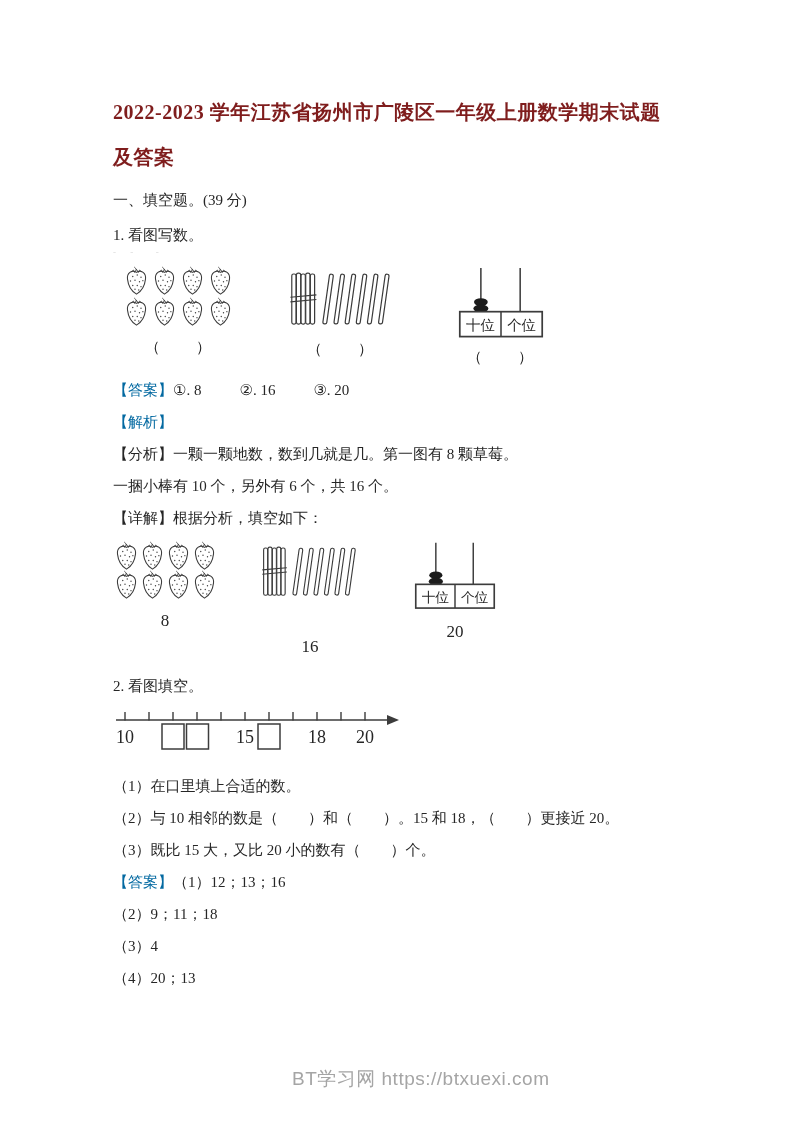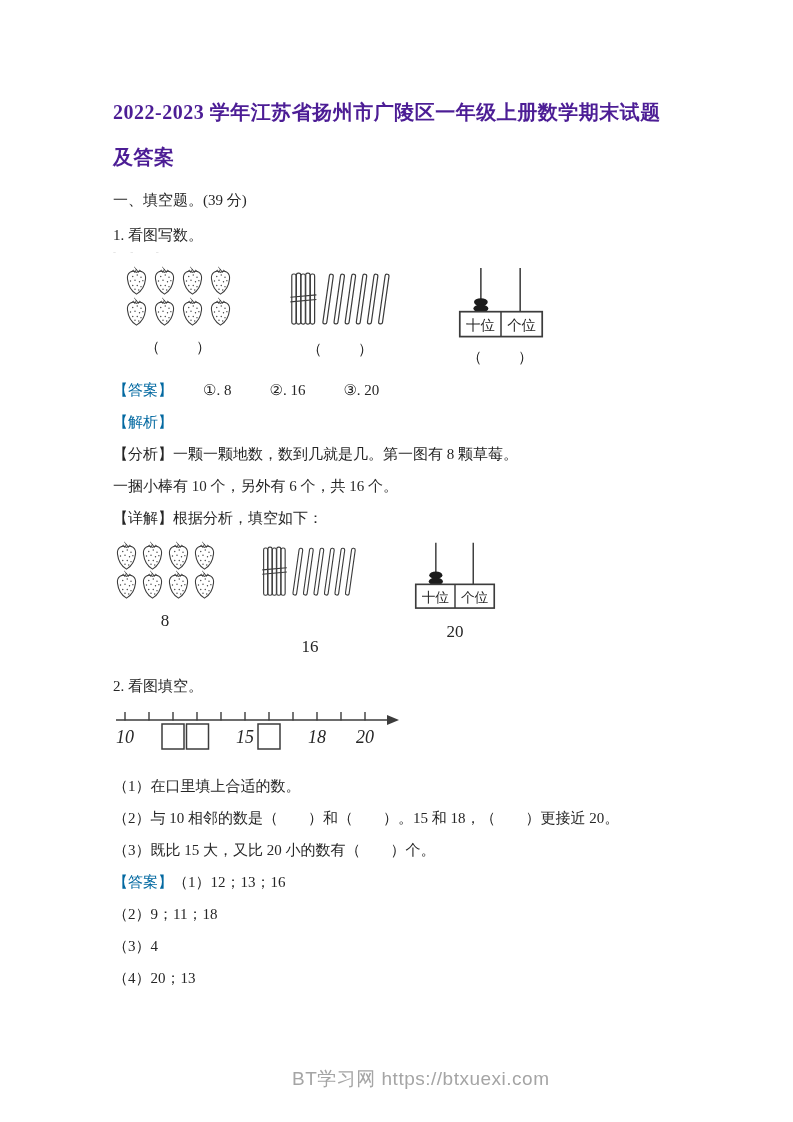--- a/index.html
+++ b/index.html
@@ -3,39 +3,39 @@
 <meta charset="utf-8">
 <style>
   html,body{margin:0;padding:0;background:#ffffff;}
   .page{
     position:relative;width:793px;height:1122px;background:#ffffff;overflow:hidden;
     font-family:"Liberation Serif","DejaVu Serif",serif;color:#262626;
   }
   .content{position:absolute;left:113px;top:0;width:570px;}
   .doc-title{
     margin-top:90px;font-size:20px;font-weight:700;line-height:45px;
-    letter-spacing:0.5px;color:#4c1d95;width:562px;
+    letter-spacing:0.5px;color:#7f1d1d;width:562px;
   }
   .section-heading{margin-top:9px;font-size:15px;line-height:22px;}
   .q-label{margin-top:13px;font-size:15px;line-height:22px;}
   .scan-marks{height:8px;margin-top:2px;color:#d9d9d9;font-size:9px;letter-spacing:6px;line-height:8px;}
   .fig-row{display:flex;align-items:flex-start;margin-top:10px;}
   .fig-col{display:flex;flex-direction:column;align-items:center;}
   .berry-grid{display:grid;grid-template-columns:repeat(4,28px);grid-auto-rows:31px;}
   .berry{width:27px;height:30px;}
   .paren-blank{margin-top:10px;font-size:15px;letter-spacing:2px;}
   .fig-value{margin-top:12px;font-size:17px;}
   .ans-line{display:flex;align-items:baseline;margin-top:12px;font-size:15px;line-height:22px;}
   .tag-blue{color:#0369a1;}
-  .ans-items{display:flex;margin-left:30px;text-align:right;}
+  .ans-items{display:flex;text-align:right;}
   .ans-items span{margin-right:38px;}
   .para{margin:10px 0 0 0;font-size:15px;line-height:22px;}
   .sub-q{margin:10px 0 0 0;font-size:15px;line-height:22px;}
   .q2-ans{margin:10px 0 0 0;font-size:15px;line-height:22px;}
-  .numberline-wrap{margin-top:10px;margin-left:2px;font-style:italic;}
+  .numberline-wrap{margin-top:10px;margin-left:2px;}
   .footer{
     position:absolute;left:292px;top:1066px;
     font-family:"Liberation Sans","DejaVu Sans",sans-serif;
     font-size:19px;color:#a5a5a5;letter-spacing:0.5px;
   }
   svg text{font-family:"Liberation Serif","DejaVu Serif",serif;fill:#262626;}
   .defs-hidden{position:absolute;width:0;height:0;overflow:hidden;}
 </style>
 </head>
 <body>

